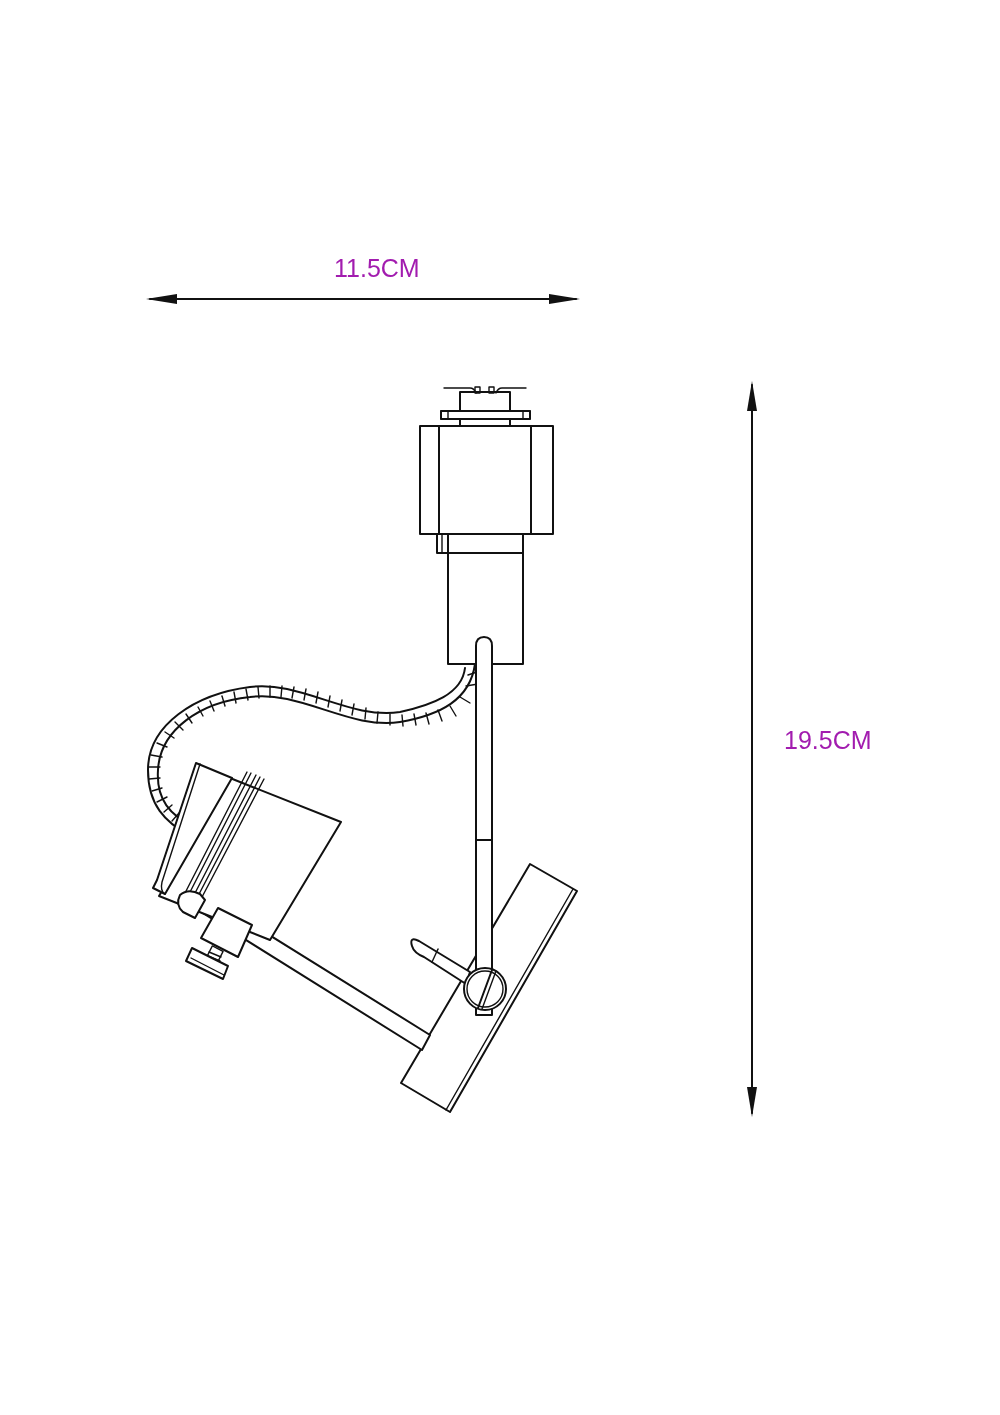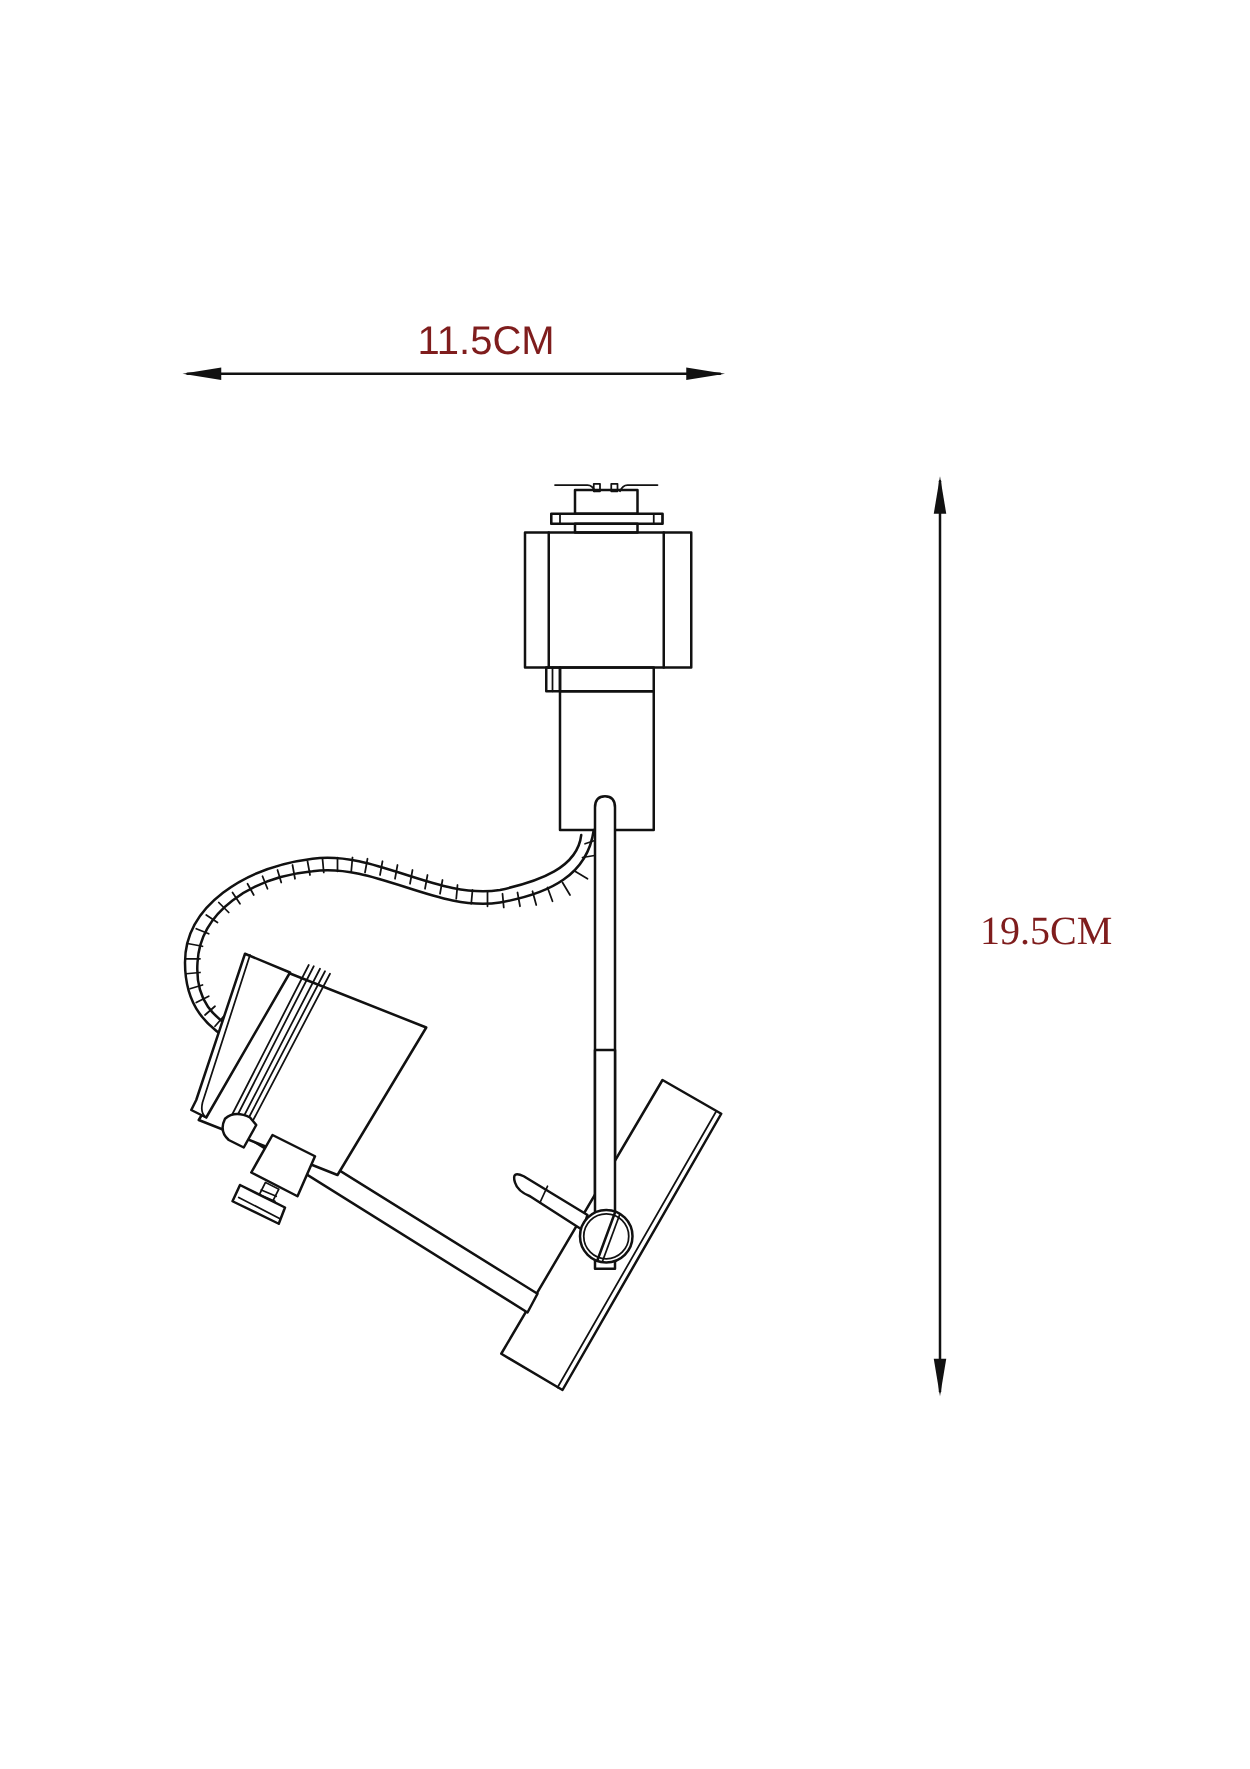--- a/index.html
+++ b/index.html
@@ -1,20 +1,20 @@
 <!DOCTYPE html>
 <html><head>
   <meta charset="utf-8">
   <style>
     html, body { margin: 0; padding: 0; background: #ffffff; }
     body { width: 1000px; height: 1415px; position: relative; overflow: hidden; font-family: "Liberation Sans", sans-serif; }
     #drawing { position: absolute; left: 0; top: 0; width: 1000px; height: 1415px; }
-    .dim-label { position: absolute; font-family: "Liberation Sans", sans-serif; font-size: 32px; color: #7f1d1d; letter-spacing: 0px; line-height: 1; white-space: nowrap; }
+    .dim-label { position: absolute; font-family: "Liberation Sans", sans-serif; font-size: 25px; color: #a21caf; letter-spacing: 0px; line-height: 1; white-space: nowrap; }
     #width-label { left: 334px; top: 256px; }
-    #height-label { left: 784px; top: 728px; font-family: Liberation Serif, serif; }
+    #height-label { left: 784px; top: 728px; }
     svg .ln { fill: none; stroke: #111111; stroke-width: 2; stroke-linejoin: round; stroke-linecap: round; }
     svg .ln-thin { fill: none; stroke: #111111; stroke-width: 1.4; stroke-linejoin: round; stroke-linecap: round; }
     svg .fill-w { fill: #ffffff; stroke: #111111; stroke-width: 2; stroke-linejoin: round; }
     svg .arrowhead { fill: #111111; stroke: none; }
   </style>
 </head>
 <body>
 
 <svg id="drawing" viewBox="0 0 1000 1415" xmlns="http://www.w3.org/2000/svg">
 

